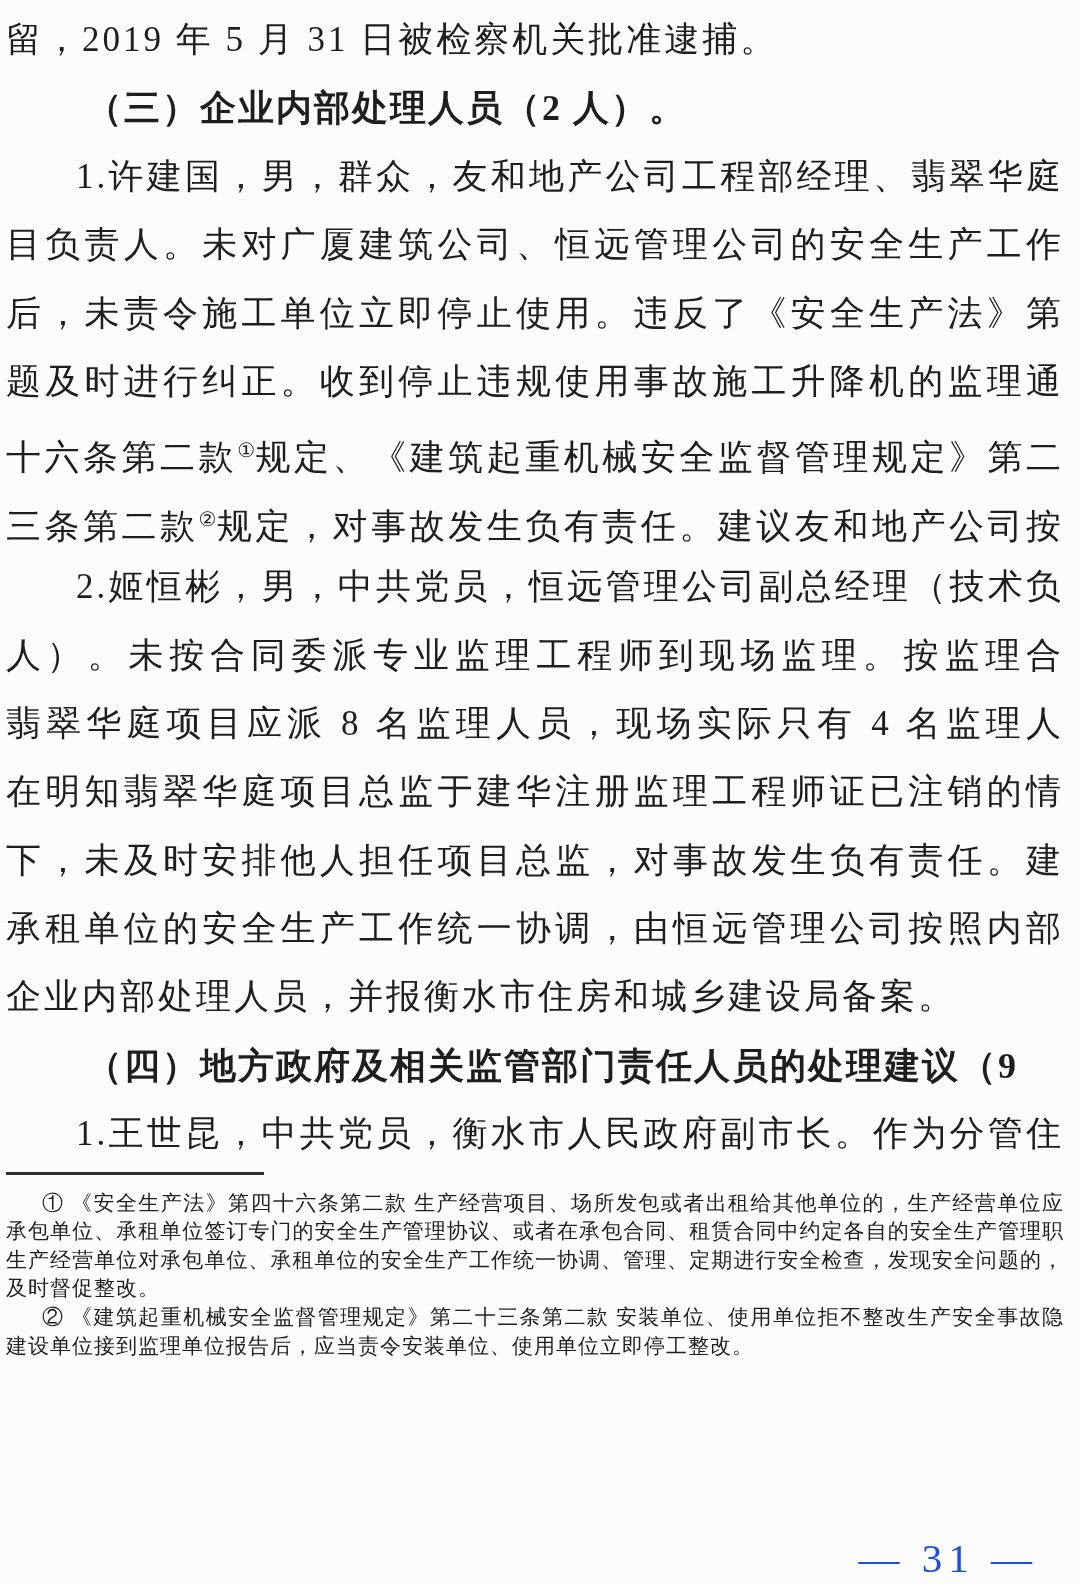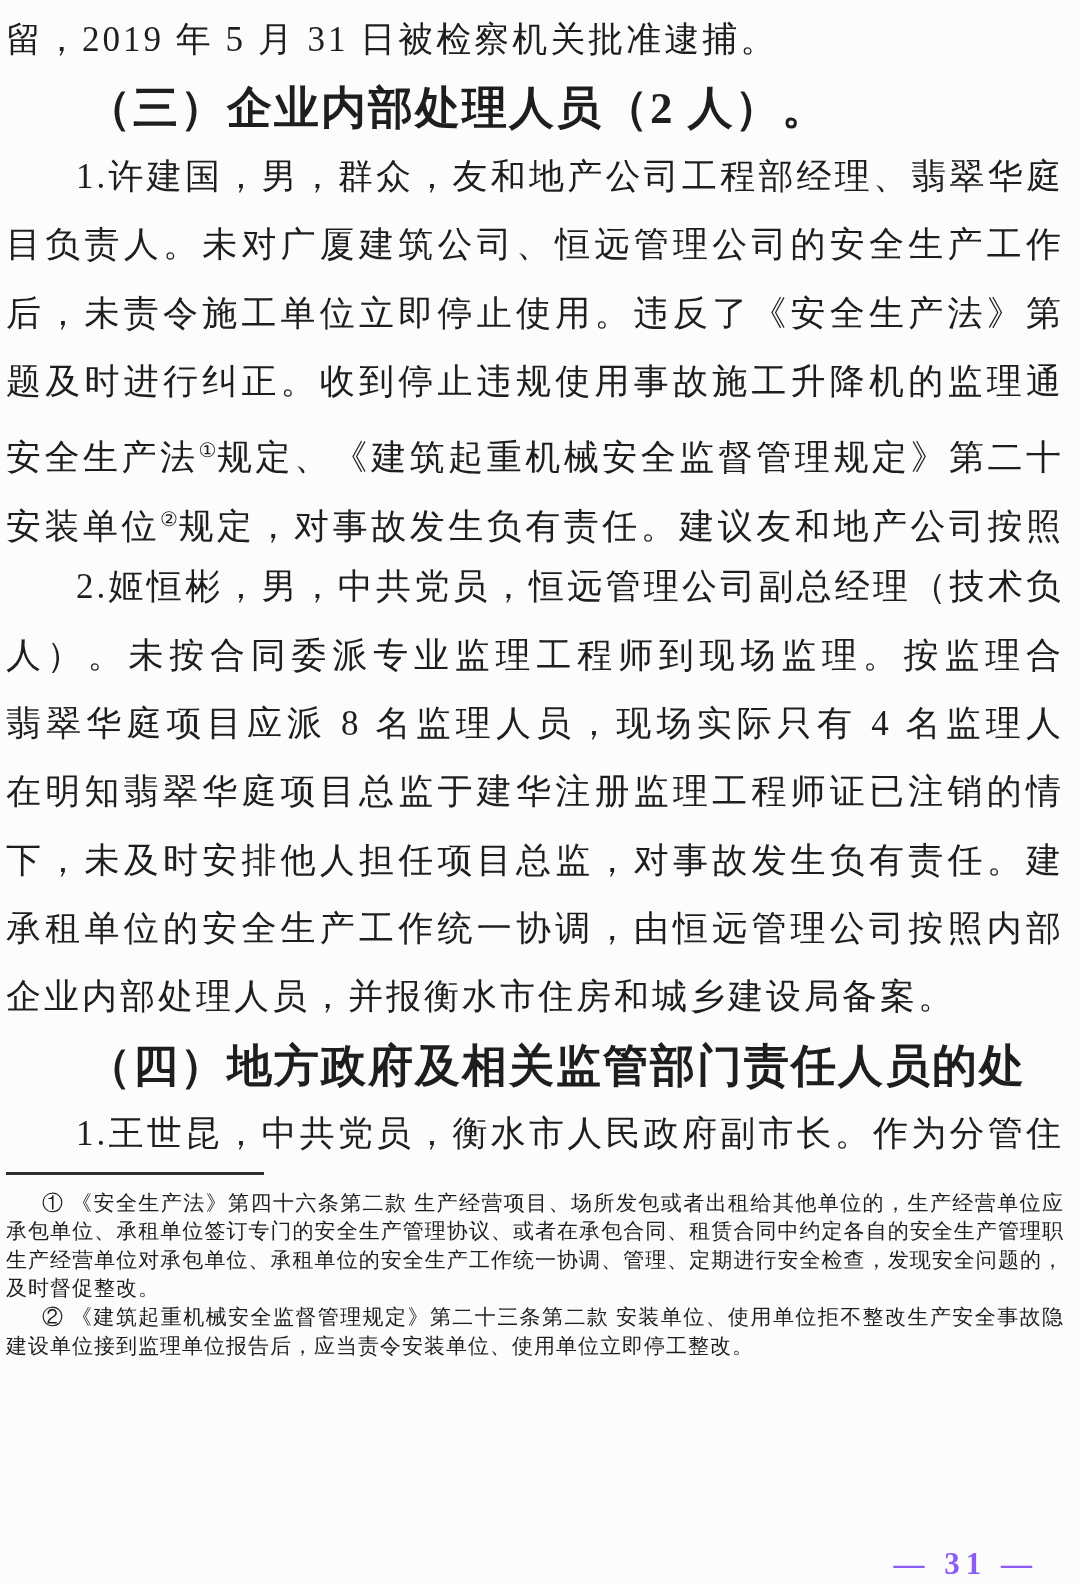--- a/index.html
+++ b/index.html
@@ -25,21 +25,21 @@
     overflow: hidden;
   }
   .justify {
     text-align: justify;
     text-align-last: justify;
     text-justify: inter-character;
   }
   .indent { text-indent: 70px; }
   .heading {
     font-weight: 700;
-    font-size: 45px;
+    font-size: 36px;
     text-indent: 80px;
     letter-spacing: 2px;
   }
   .sup {
     font-size: 20px;
     vertical-align: 12px;
     letter-spacing: 0;
   }
   
   .fn-rule {
@@ -59,43 +59,42 @@
     text-align: justify;
     text-align-last: justify;
     text-justify: inter-character;
   }
   .fn-indent { text-indent: 36px; }
   
   .page-number {
     position: absolute;
     right: 42px;
     bottom: 2px;
-    font-size: 31px;
+    font-size: 41px;
     letter-spacing: 6px;
-    color: #8b5cf6;
-    font-weight: bold;
+    color: #1d4ed8;
   }
 </style>
 </head>
 <body>
 
 <div class="doc">
 
   <div class="line">留，2019 年 5 月 31 日被检察机关批准逮捕。</div>
 
   <div class="line heading">（三）企业内部处理人员（2 人）。</div>
 
   <div class="line justify indent">1.许建国，男，群众，友和地产公司工程部经理、翡翠华庭项</div>
   <div class="line justify">目负责人。未对广厦建筑公司、恒远管理公司的安全生产工作进</div>
   <div class="line justify">后，未责令施工单位立即停止使用。违反了《安全生产法》第四</div>
   <div class="line justify">题及时进行纠正。收到停止违规使用事故施工升降机的监理通知</div>
 
-  <div class="line justify"><span>安全生产法</span><span class="sup">①</span><span>规定、《建筑起重机械安全监督管理规定》第二十</span></div>
+  <div class="line justify"><span>十六条第二款</span><span class="sup">①</span><span>规定、《建筑起重机械安全监督管理规定》第二十</span></div>
 
-  <div class="line justify"><span>安装单位</span><span class="sup">②</span><span>规定，对事故发生负有责任。建议友和地产公司按照</span></div>
+  <div class="line justify"><span>三条第二款</span><span class="sup">②</span><span>规定，对事故发生负有责任。建议友和地产公司按照</span></div>
 
 
   <div class="line justify indent">2.姬恒彬，男，中共党员，恒远管理公司副总经理（技术负责</div>
   <div class="line justify">人）。未按合同委派专业监理工程师到现场监理。按监理合同，</div>
   <div class="line justify">翡翠华庭项目应派 8 名监理人员，现场实际只有 4 名监理人员。</div>
   <div class="line justify">在明知翡翠华庭项目总监于建华注册监理工程师证已注销的情况</div>
   <div class="line justify">下，未及时安排他人担任项目总监，对事故发生负有责任。建议</div>
   <div class="line justify">承租单位的安全生产工作统一协调，由恒远管理公司按照内部规定</div>
   <div class="line">企业内部处理人员，并报衡水市住房和城乡建设局备案。</div>
 

